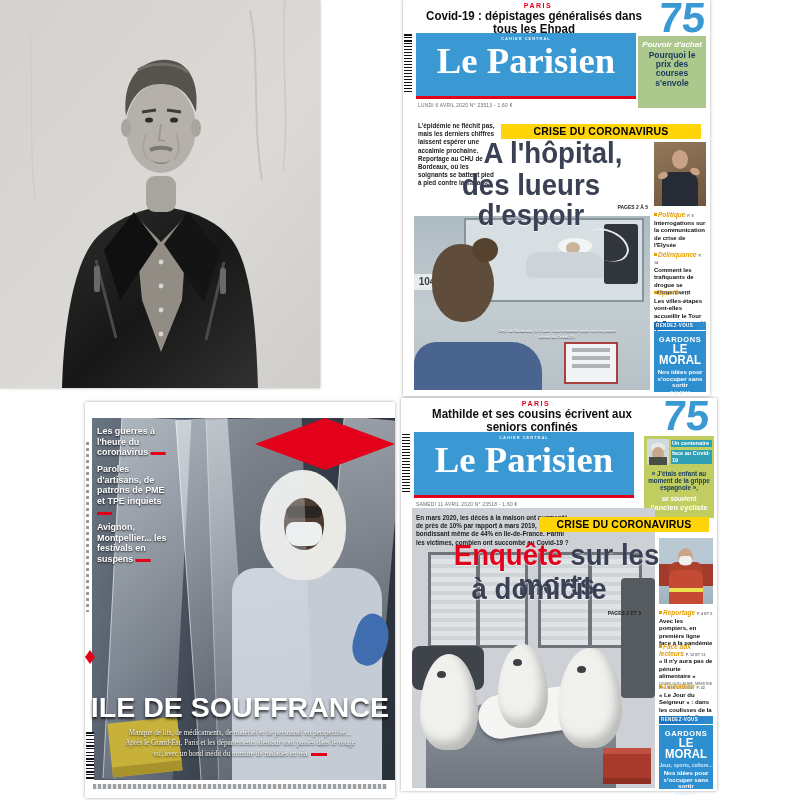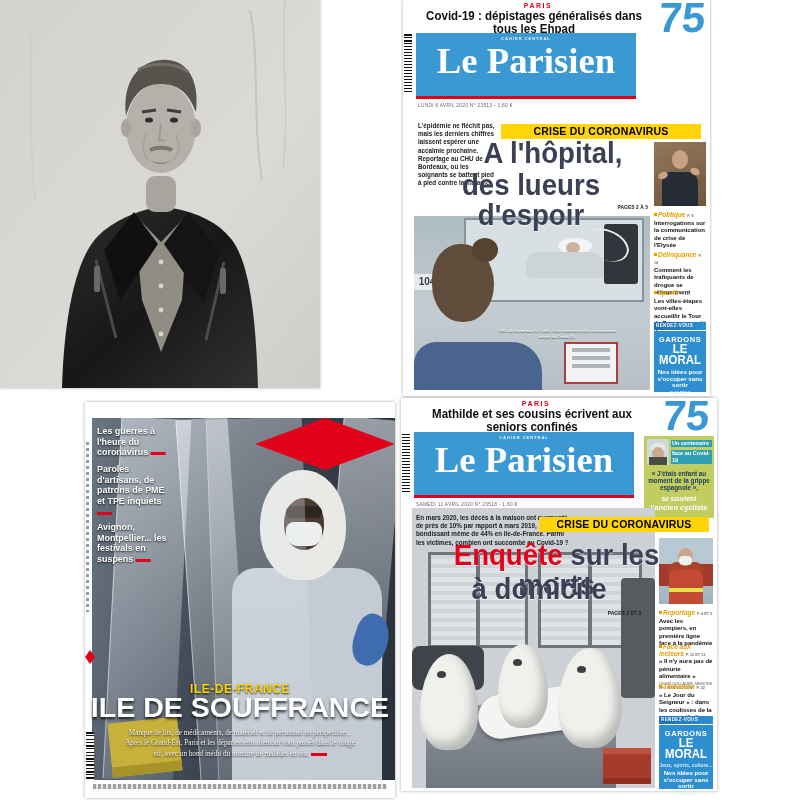--- a/index.html
+++ b/index.html
@@ -215,20 +215,24 @@
     <div class="abs lp-75" style="left:252px;">75</div>
     <div class="abs lp-blue">
       <div class="lp-cahier">CAHIER CENTRAL</div>
       <div class="lp-logo">Le Parisien</div>
     </div>
     <div class="abs lp-redline"></div>
     <div class="abs lp-dateline">
       <span>LUNDI 6 AVRIL 2020</span>
       <span>N° 23513 - 1,60 €</span>
     </div>
+    <div class="abs promo1">
+      <div class="k">Pouvoir d'achat</div>
+      <div class="t">Pourquoi le prix des courses s'envole</div>
+    </div>
 
     <div class="abs ph tr-photo">
       <div class="tr-window">
         <div class="tr-pillow"></div>
           <div class="tr-patient"></div>
           <div class="tr-body"></div>
         <div class="tr-vent"></div>
         <div class="tr-tube"></div>
       </div>
       <div class="tr-sign">104</div>
@@ -300,21 +304,20 @@
     </div>
     <div class="abs lib-h" style="top:62px;">
       <span>Paroles d'artisans, de patrons de PME et TPE inquiets</span>
       <span class="pageref-dash"></span>
     </div>
     <div class="abs lib-h" style="top:120px;">
       <span>Avignon, Montpellier... les festivals en suspens</span>
       <span class="pageref-dash"></span>
     </div>
 
-    <div class="abs lib-kicker">ILE-DE-FRANCE</div>
     <div class="abs lib-main">ILE DE SOUFFRANCE</div>
     <div class="abs lib-deck">
       <span>Manque de lits, de médicaments, de matériel et de personnel en perspective... Après le Grand-Est, Paris et les départements alentour sont passés dans le rouge vif, avec un bond inédit du nombre de malades en réa.</span>
       <span class="pageref-dash"></span>
     </div>
 
     <div class="abs lib-strip"></div>
     <div class="abs lib-vtext"></div>
     <div class="abs lib-minidiamond"></div>
     <div class="abs lib-barcode"></div>

